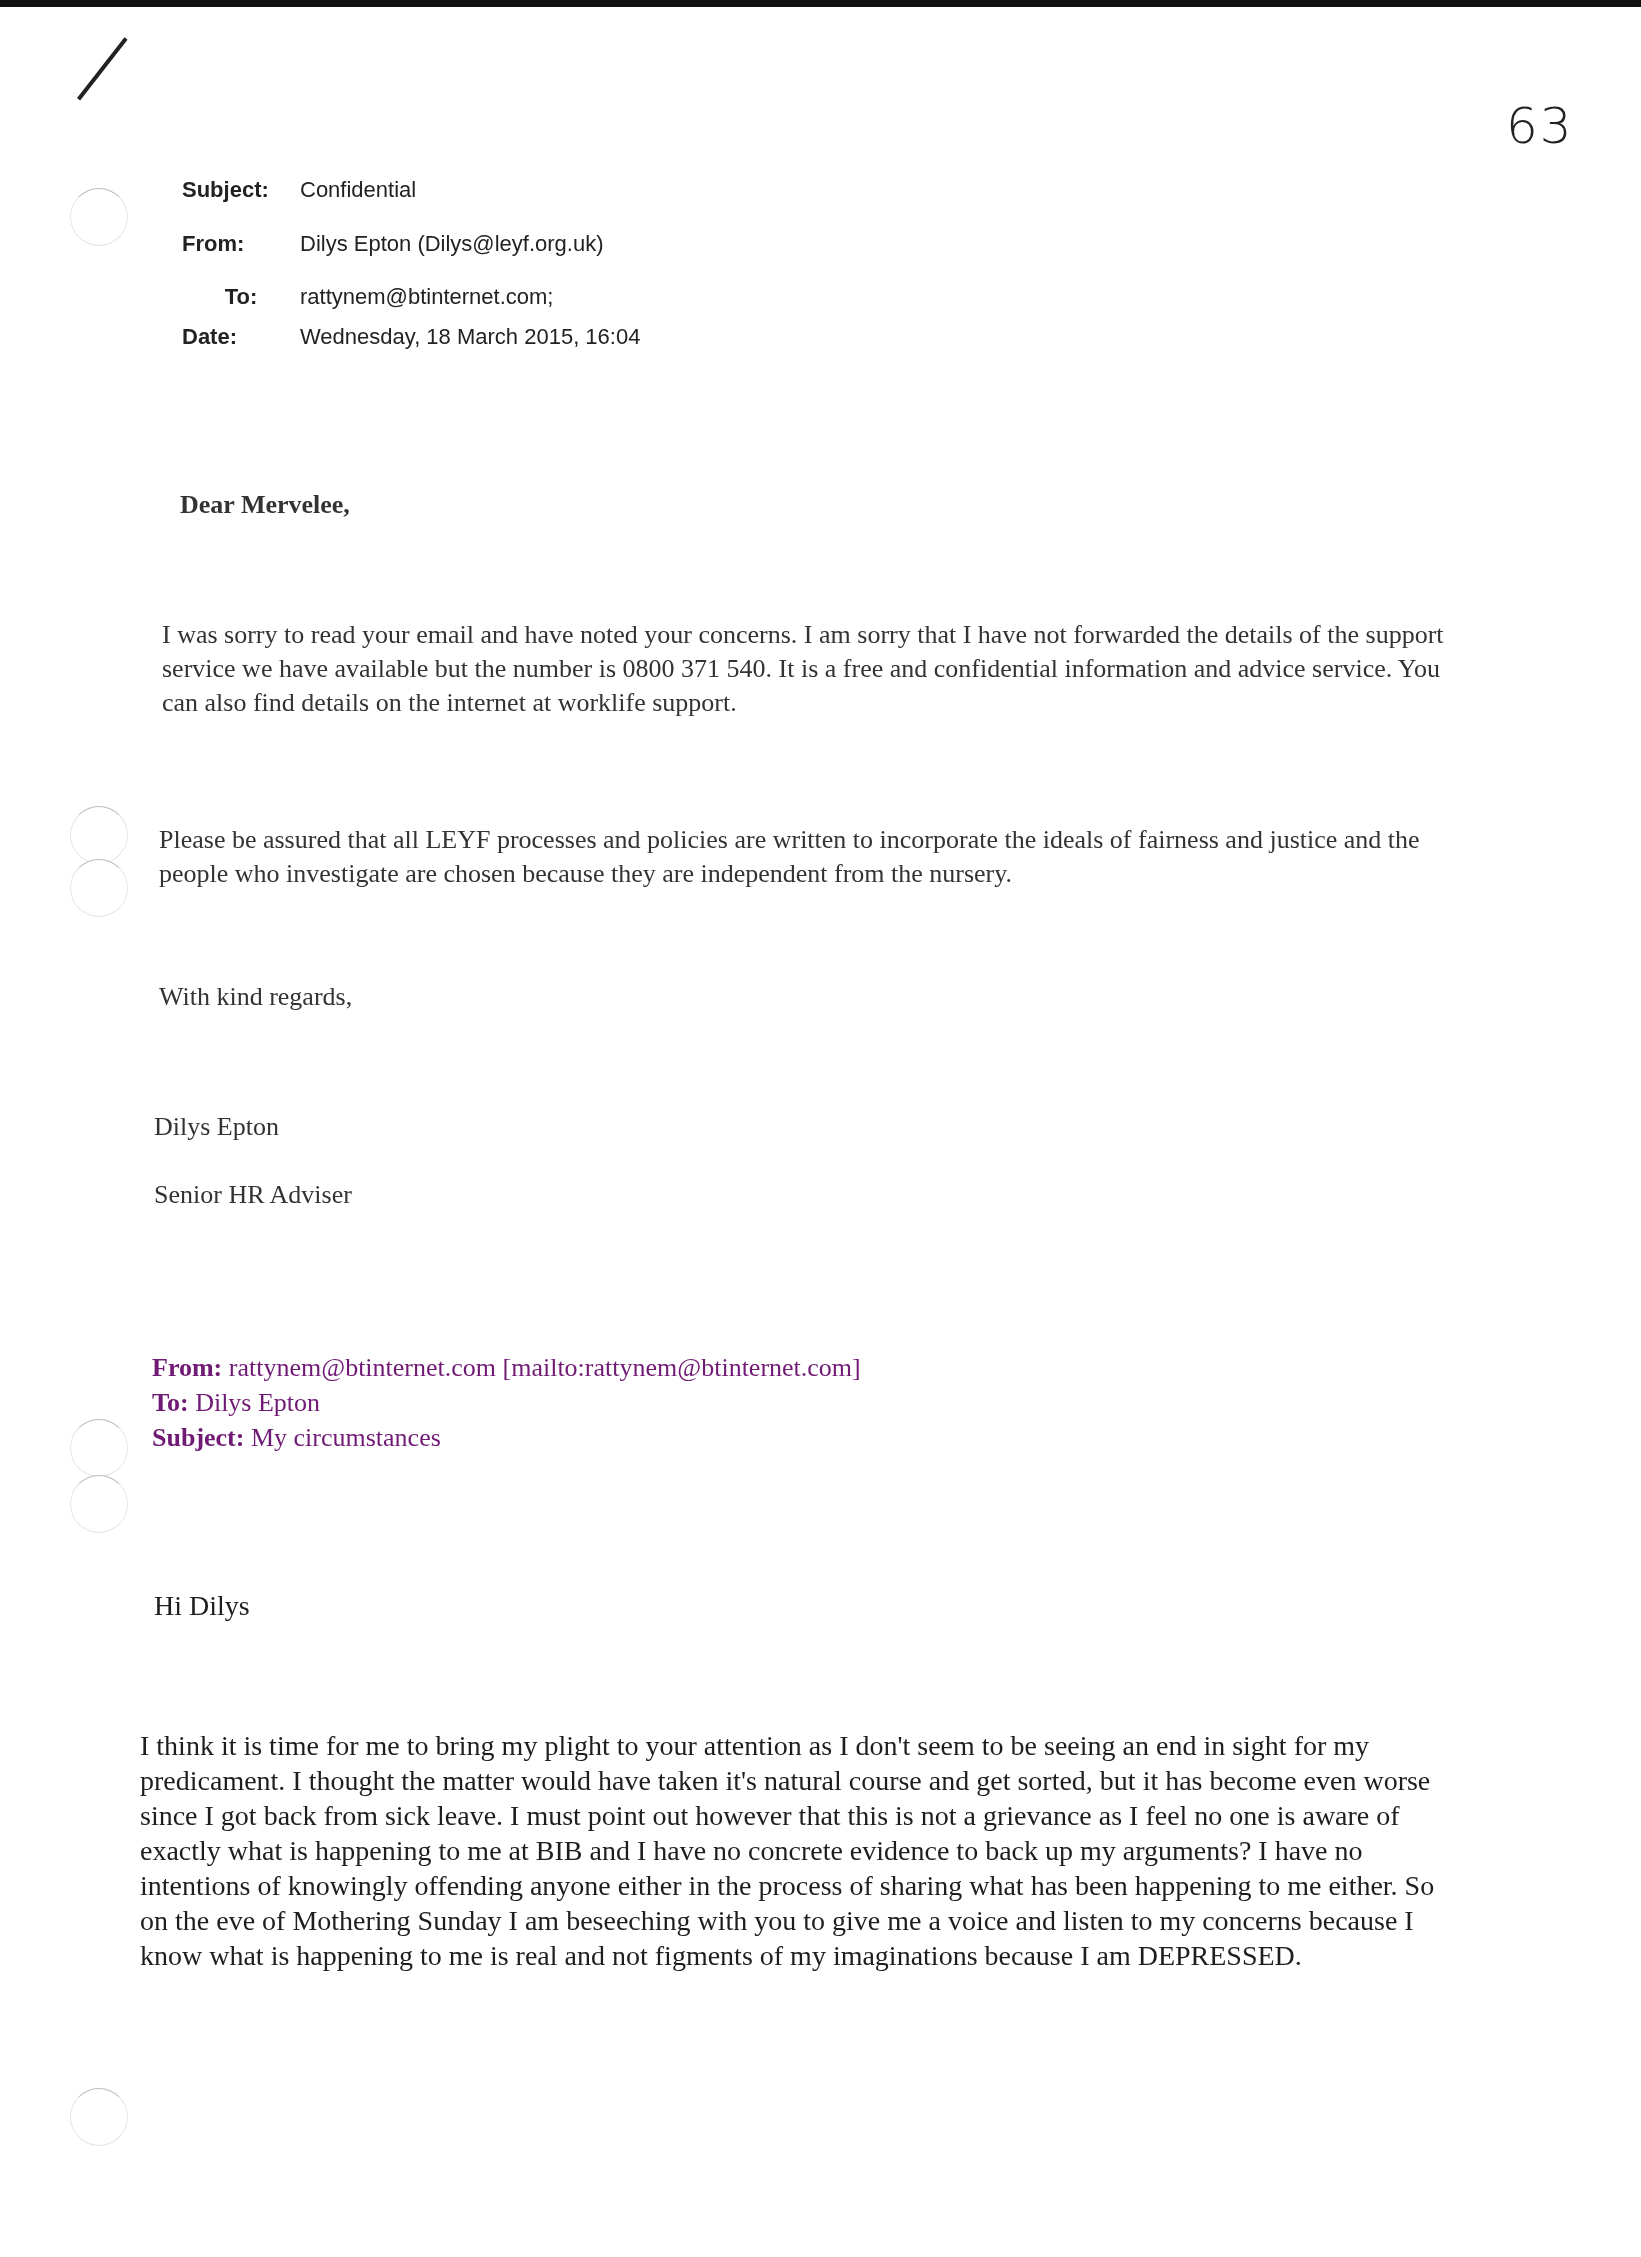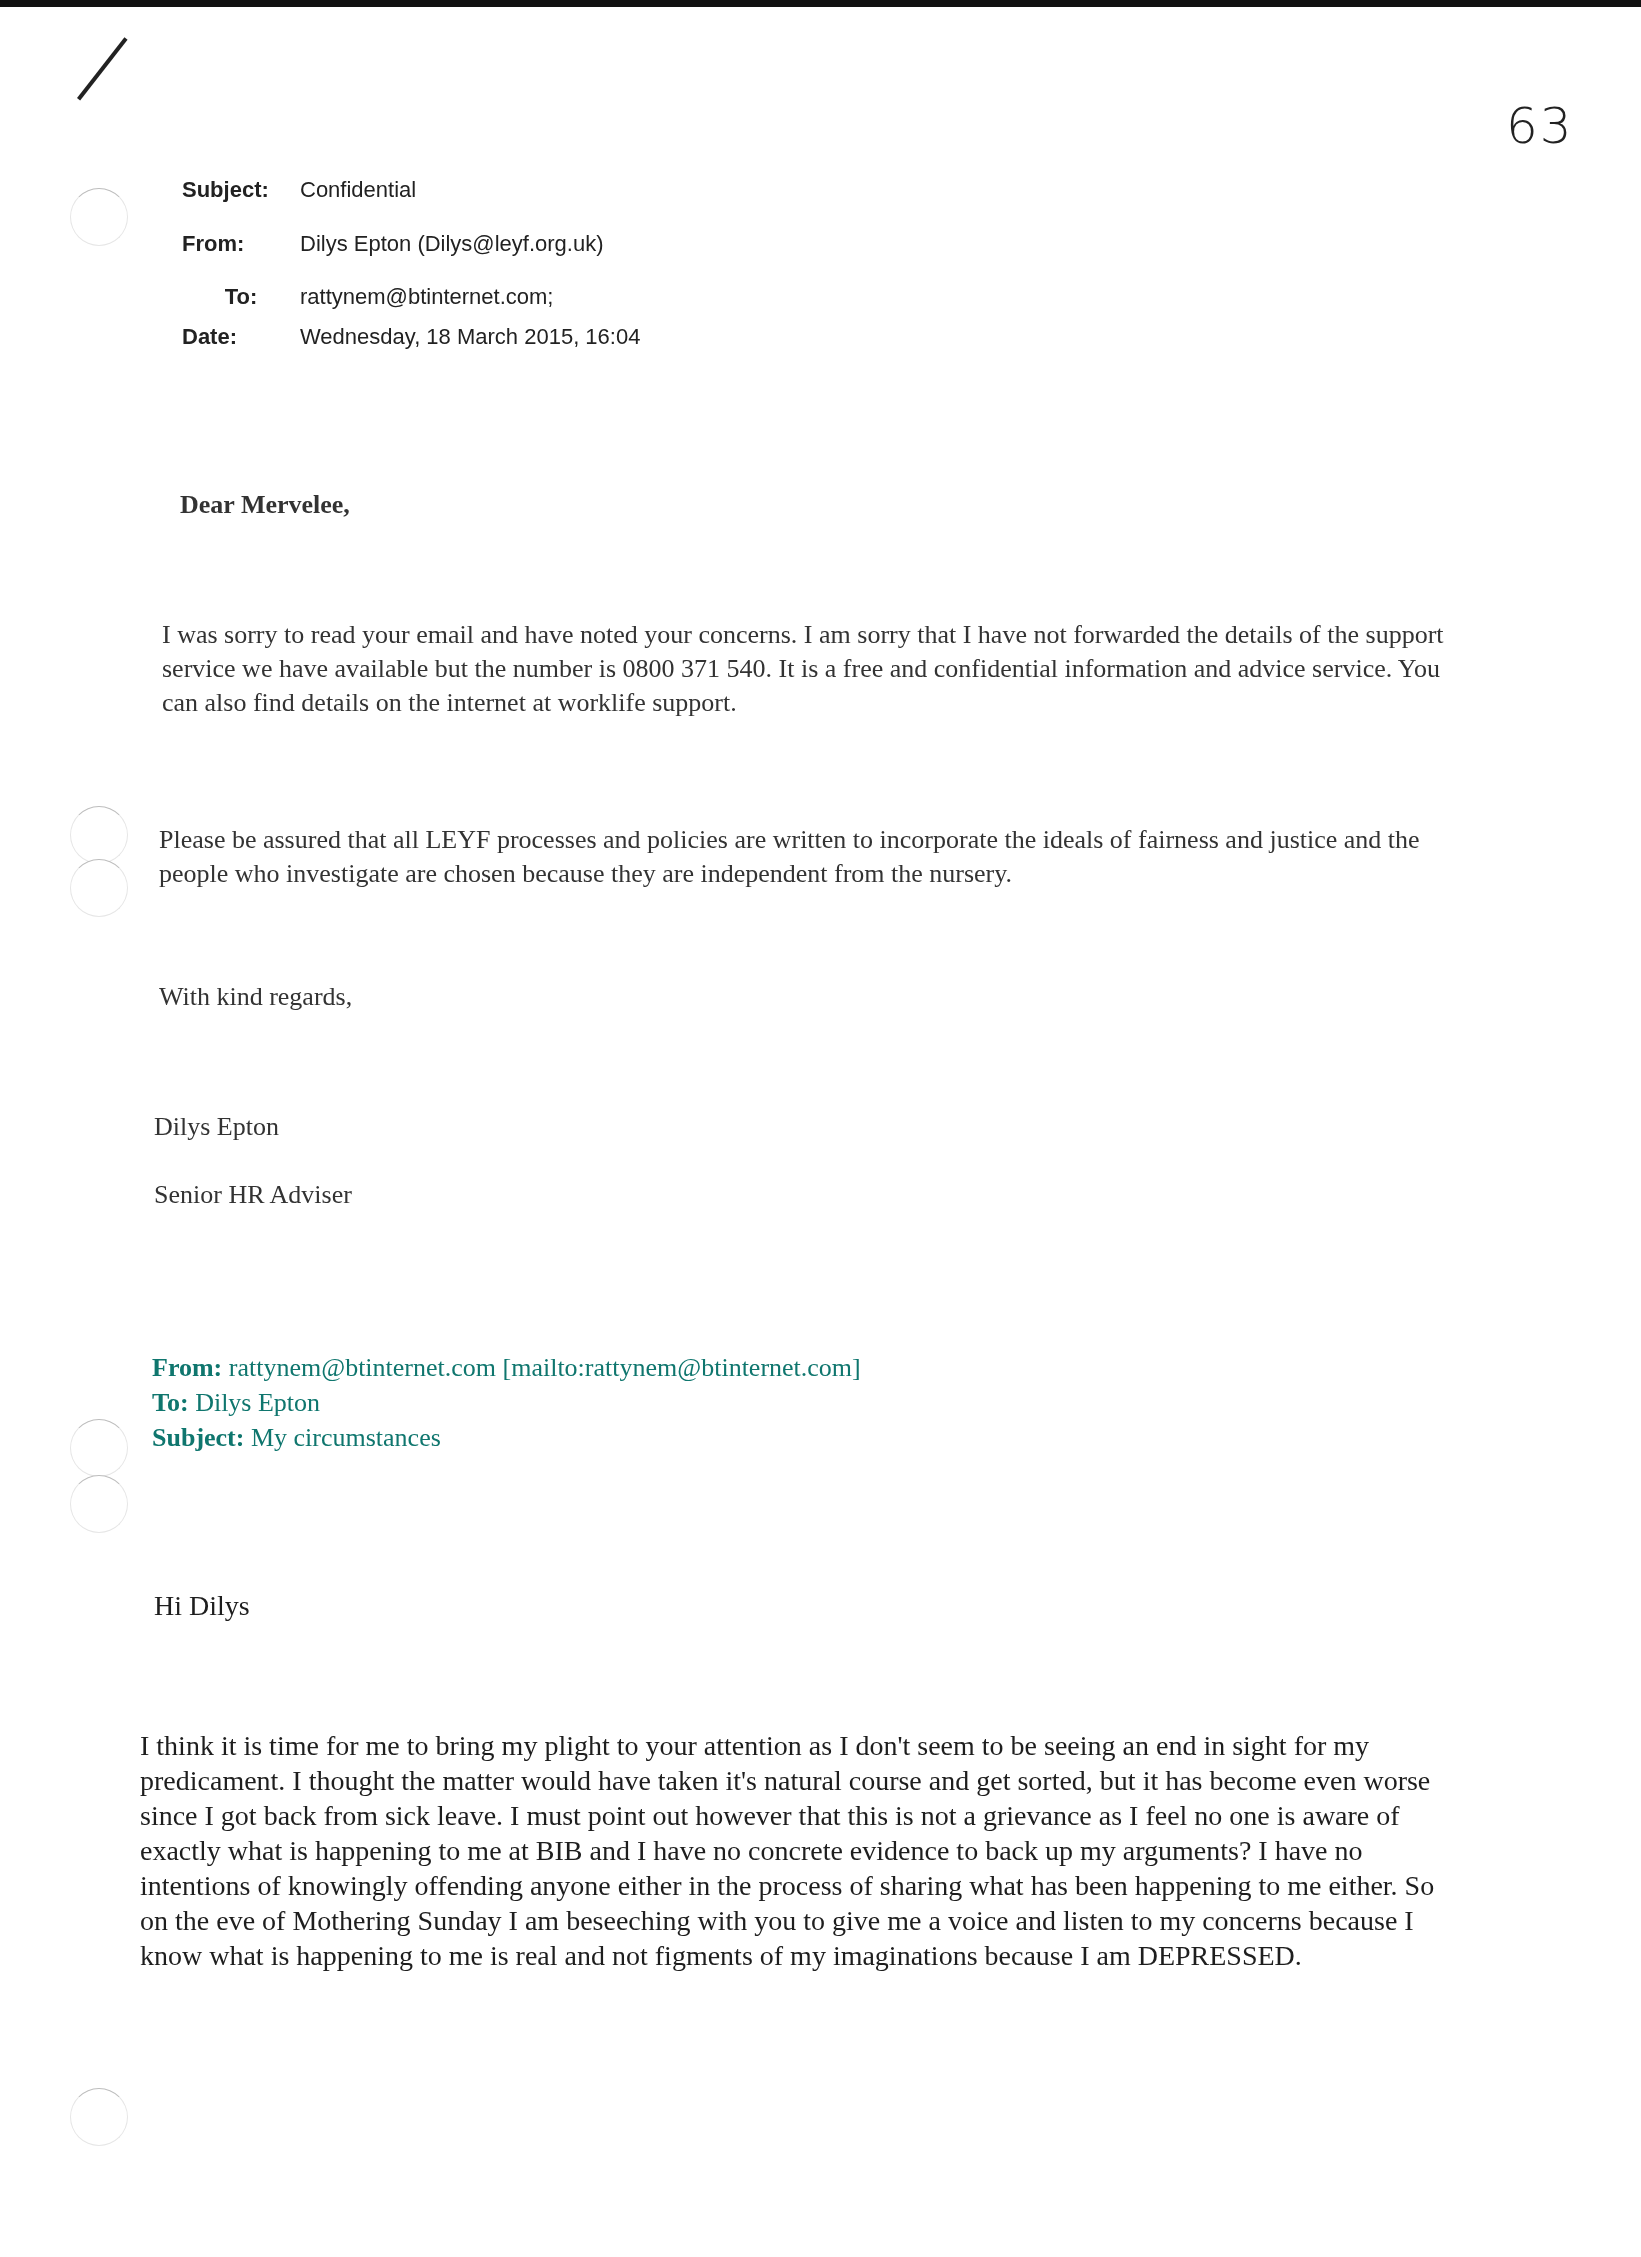--- a/index.html
+++ b/index.html
@@ -6,21 +6,21 @@
   body { width: 1641px; height: 2257px; position: relative; overflow: hidden; color: #1c1c1c; }
   .topbar { position: absolute; left: 0; top: 0; width: 1641px; height: 6.8px; background: #111; }
   .slash { position: absolute; left: 77px; top: 21px; width: 3.9px; height: 77px; background: #222; transform: rotate(38deg); transform-origin: bottom left; }
   .pagenum { position: absolute; left: 1506px; top: 97px; font-family: "DejaVu Sans", sans-serif; font-size: 50px; font-weight: 300; color: #222; letter-spacing: 1.9px; }
   .punch { position: absolute; width: 56px; height: 56px; border-radius: 50%; border: 1.9px solid #e6e6e6; border-top-color: #bdbdbd; background: #fff; }
   .hdr { position: absolute; left: 182px; font-family: "Liberation Sans", sans-serif; font-size: 22px; color: #222; }
   .hdr .lbl { display: inline-block; width: 118px; font-weight: bold; }
   .serif { position: absolute; font-family: "Liberation Serif", serif; color: #333; }
   .p { font-size: 26px; line-height: 34px; }
   .p2 { font-size: 28px; line-height: 35px; color: #1e1e1e; }
-  .fwd { position: absolute; left: 152px; top: 1350px; font-family: "Liberation Serif", serif; font-size: 26px; line-height: 35px; color: #0f766e; }
+  .fwd { position: absolute; left: 152px; top: 1350px; font-family: "Liberation Serif", serif; font-size: 26px; line-height: 35px; color: #701a75; }
   .fwd b { font-weight: bold; }
 </style>
 </head>
 <body>
 
 <div class="topbar"></div>
 <div class="slash"></div>
 <div class="pagenum">63</div>
 
 <div class="punch" style="left:70px;top:188px;"></div>

